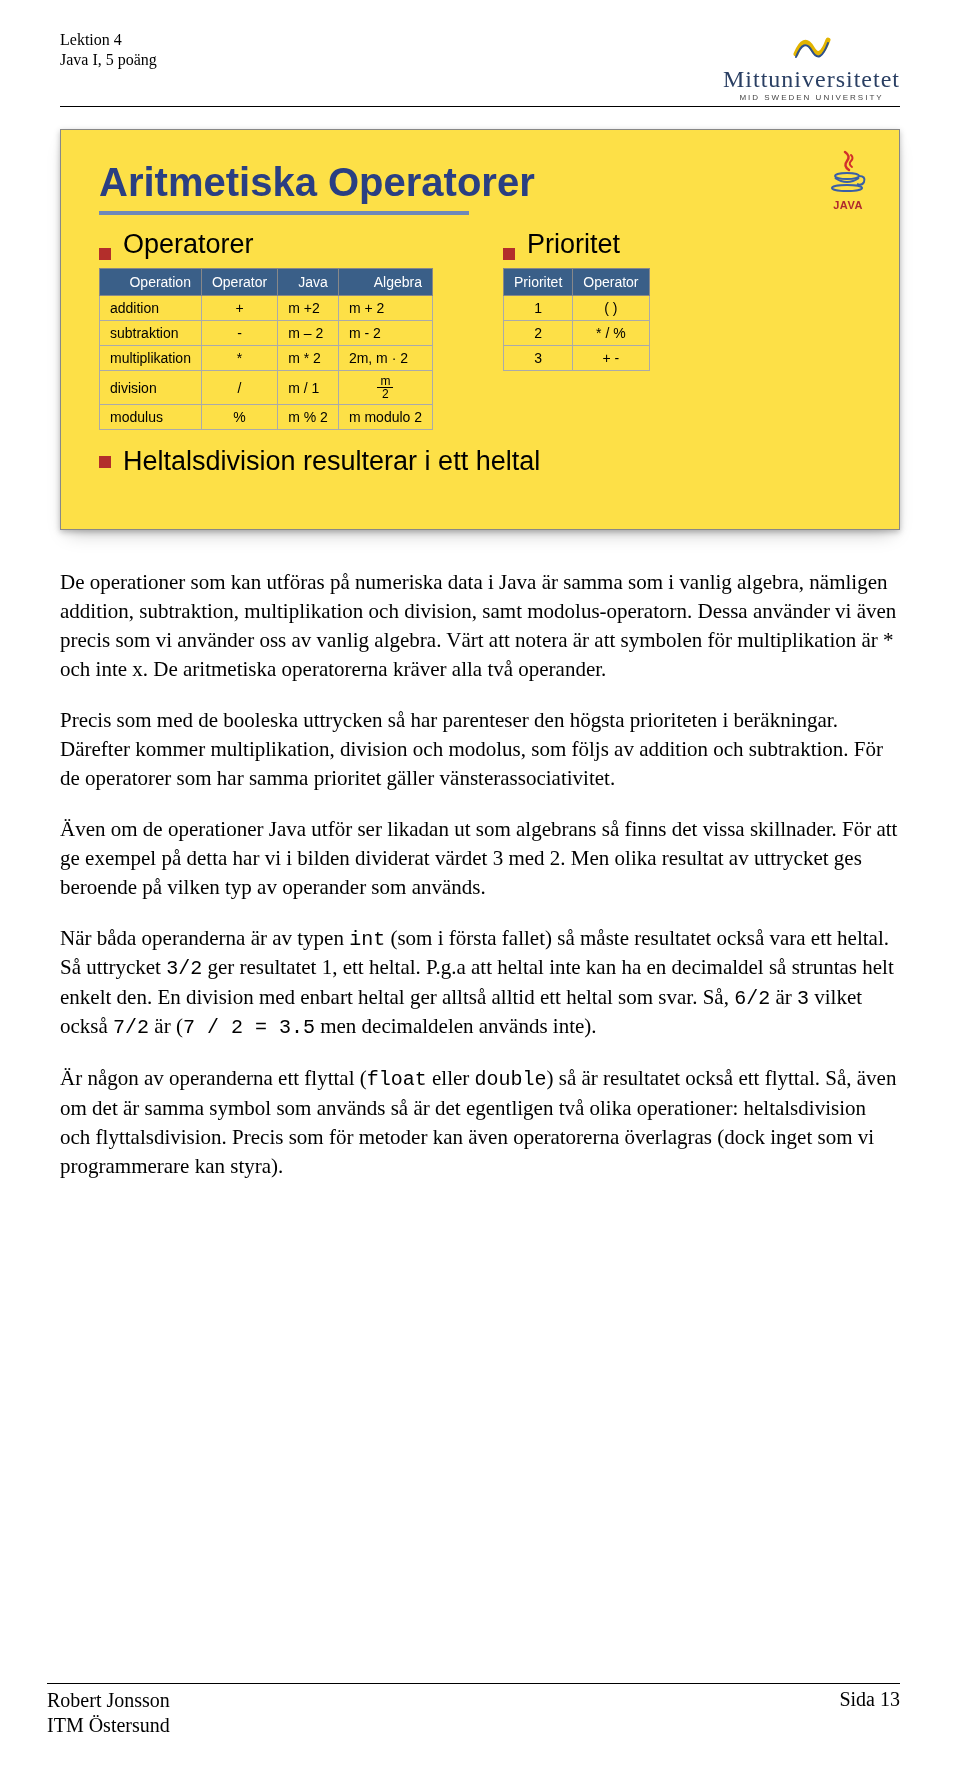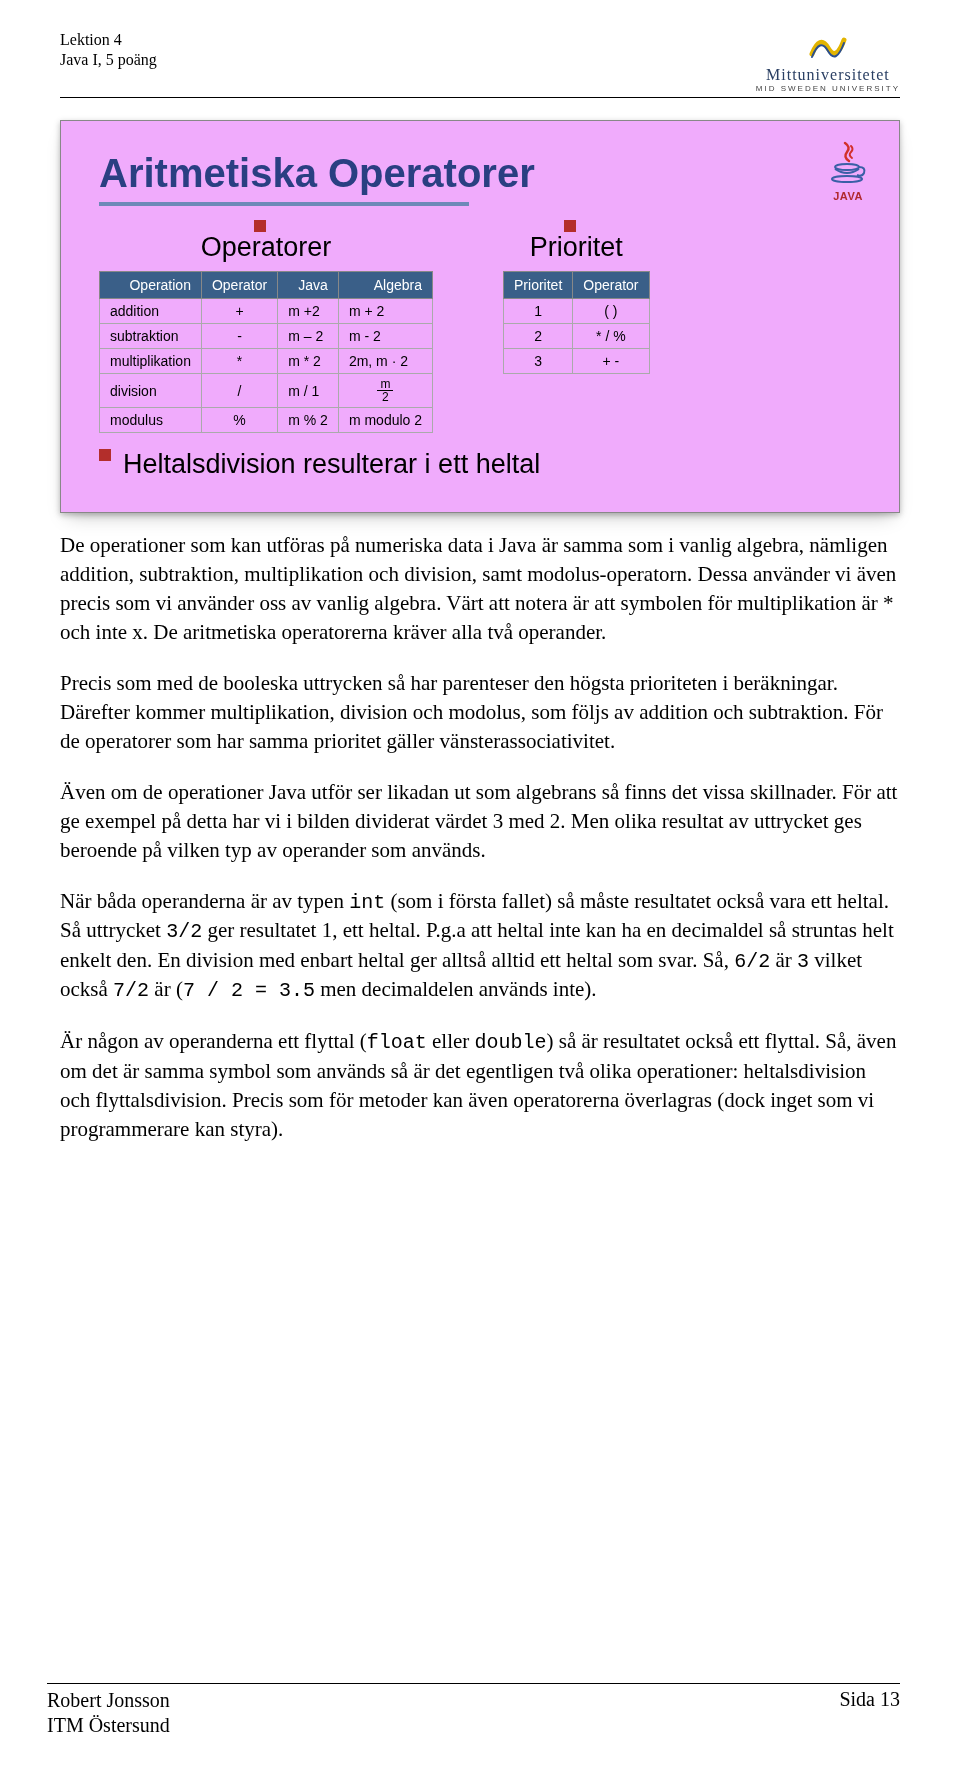--- a/index.html
+++ b/index.html
@@ -11,53 +11,53 @@
     font-size: 21px;
     color: #000;
     padding: 30px 60px 30px 60px;
     position: relative;
   }
   .header { display: flex; justify-content: space-between; align-items: flex-start; padding-bottom: 4px; border-bottom: 1.5px solid #000; margin-bottom: 22px; }
   .header-left { font-size: 16px; line-height: 1.25; }
   .logo-block { text-align: center; }
   .logo-swirl { width: 44px; height: 34px; margin: 0 auto 2px; position: relative; }
   .logo-swirl svg { display: block; }
-  .logo-text { font-family: Georgia, "Times New Roman", serif; font-size: 16px; letter-spacing: 1px; color: #2a3f63; }
+  .logo-text { font-family: Georgia, "Times New Roman", serif; font-size: 24px; letter-spacing: 1px; color: #2a3f63; }
   .logo-sub { font-family: Arial, sans-serif; font-size: 8px; letter-spacing: 2px; color: #444; }
 
   .slide {
     width: 840px;
-    margin: 0 auto 18px;
+    margin: 0 auto 38px;
     border: 1px solid #888;
     box-shadow: 0 2px 6px rgba(0,0,0,.25), 0 10px 18px -8px rgba(0,0,0,.25);
-    background: #f0abfc;
-    padding: 30px 38px 22px 38px;
+    background: #fde047;
+    padding: 30px 38px 42px 38px;
     font-family: Verdana, Geneva, sans-serif;
     position: relative;
   }
   .java-logo { position: absolute; top: 18px; right: 28px; text-align: center; }
   .java-logo .cup { width: 46px; height: 46px; }
   .java-logo .txt { font-family: Arial, sans-serif; font-size: 11px; font-weight: bold; color: #b0292e; letter-spacing: 0.5px; }
 
   .slide h1 { font-family: Verdana, sans-serif; font-size: 40px; color: #2a3f82; font-weight: bold; margin-bottom: 6px; }
   .title-rule { height: 4px; background: #6e89b8; width: 370px; margin-bottom: 14px; }
 
   .cols { display: flex; gap: 70px; align-items: flex-start; margin-bottom: 16px; }
-  .col h2 { font-family: Verdana, sans-serif; font-size: 27px; font-weight: normal; color: #000; margin-bottom: 8px; display: flex; align-items: center; flex-direction: column; }
+  .col h2 { font-family: Verdana, sans-serif; font-size: 27px; font-weight: normal; color: #000; margin-bottom: 8px; display: flex; align-items: flex-end; }
   .bullet-sq { display: inline-block; width: 12px; height: 12px; background: #b32e2b; margin-right: 12px; }
 
   table.optable { border-collapse: collapse; font-family: Verdana, sans-serif; font-size: 14px; }
   table.optable th { background: #3a5f88; color: #fff; font-weight: normal; padding: 5px 10px; border: 1px solid #888; text-align: right; }
   table.optable td { padding: 4px 10px; border: 1px solid #aaa; text-align: left; }
   table.optable td.center, table.optable th.center { text-align: center; }
   .frac { display: inline-block; text-align: center; font-size: 12px; line-height: 1; vertical-align: middle; }
   .frac .num { display: block; border-bottom: 1px solid #000; padding: 0 3px; }
   .frac .den { display: block; padding: 0 3px; }
 
-  .slide h3 { font-family: Verdana, sans-serif; font-size: 27px; font-weight: normal; display: flex; align-items: flex-start; margin: 8px 0 10px; }
+  .slide h3 { font-family: Verdana, sans-serif; font-size: 27px; font-weight: normal; display: flex; align-items: center; margin: 8px 0 10px; }
   .codeblock {
     font-family: "Courier New", monospace;
     font-size: 20px;
     line-height: 1.45;
     white-space: pre;
     margin-left: 30px;
   }
 
   .body-text p { margin-bottom: 22px; line-height: 1.38; font-size: 21px; text-align: left; }
   code.inline { font-family: "Courier New", monospace; font-size: 20px; }

